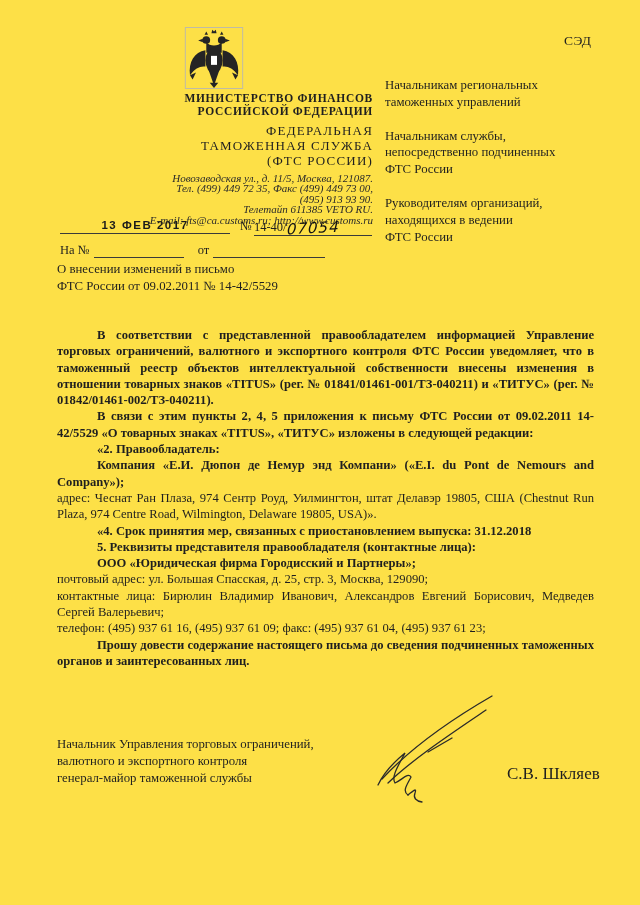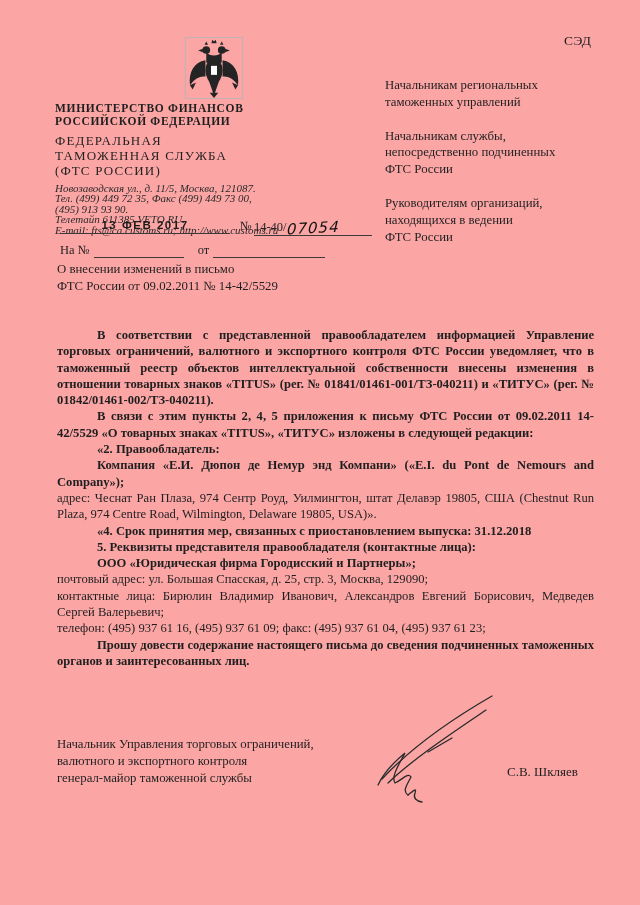--- a/index.html
+++ b/index.html
@@ -1,29 +1,29 @@
 <!DOCTYPE html>
 <html><head>
 <meta charset="utf-8">
 <style>
   html,body{margin:0;padding:0;}
   body{background:#e8e8e8;}
   .page{
     position:relative;
     width:640px;height:905px;
     margin:0 auto;
-    background:#fca5a5;
+    background:#fde047;
     color:#1f1f1f;
     font-family:"Liberation Serif", serif;
     overflow:hidden;
   }
   
   .sed{position:absolute;top:33px;left:564px;font-size:13.5px;letter-spacing:.5px;}
   
-  .letterhead{position:absolute;left:55px;top:36px;width:318px;text-align:left;}
+  .letterhead{position:absolute;left:55px;top:26px;width:318px;text-align:right;}
   .emblem{display:block;margin:0 auto 2px auto;}
   .ministry{font-weight:bold;font-size:11.5px;line-height:12.5px;letter-spacing:.7px;white-space:pre-line;}
   .agency{font-weight:normal;font-size:13px;line-height:15px;letter-spacing:1.2px;margin-top:6px;white-space:pre-line;}
   .contacts{font-size:11px;line-height:10.4px;margin-top:5px;white-space:pre-line;color:#2a2a2a;font-style:italic;}
   
   .ref{position:absolute;left:60px;top:217px;width:330px;font-size:12.5px;}
   .ref-row1{display:flex;align-items:center;height:18px;}
   .ref-row2{display:flex;align-items:flex-end;height:18px;margin-top:5px;}
   .blank{border-bottom:1px solid #3a3a3a;display:inline-block;}
   .date-blank{width:170px;text-align:center;}
@@ -41,21 +41,21 @@
   .addressee{white-space:pre-line;margin:16px 0 17px 0;}
   
   .body-text{position:absolute;left:57px;top:327px;width:537px;font-size:12.6px;line-height:16.3px;}
   .body-text p{margin:0;}
   .ind{text-indent:40px;font-weight:bold;}
   .just{text-align:justify;}
   .pre{white-space:pre-line;}
   
   .signoff-title{position:absolute;left:57px;top:736px;font-size:12.8px;line-height:17px;white-space:pre-line;}
   .signature{position:absolute;left:372px;top:684px;}
-  .signoff-name{position:absolute;left:507px;top:764px;font-size:13px;}
+  .signoff-name{position:absolute;left:507px;top:764px;font-size:17px;}
 </style>
 </head>
 <body>
 
 <div class="page">
 
   <div class="sed">СЭД</div>
 
   <div class="letterhead">
     <svg class="emblem" viewBox="0 0 70 74" width="60" height="64" xmlns="http://www.w3.org/2000/svg">

